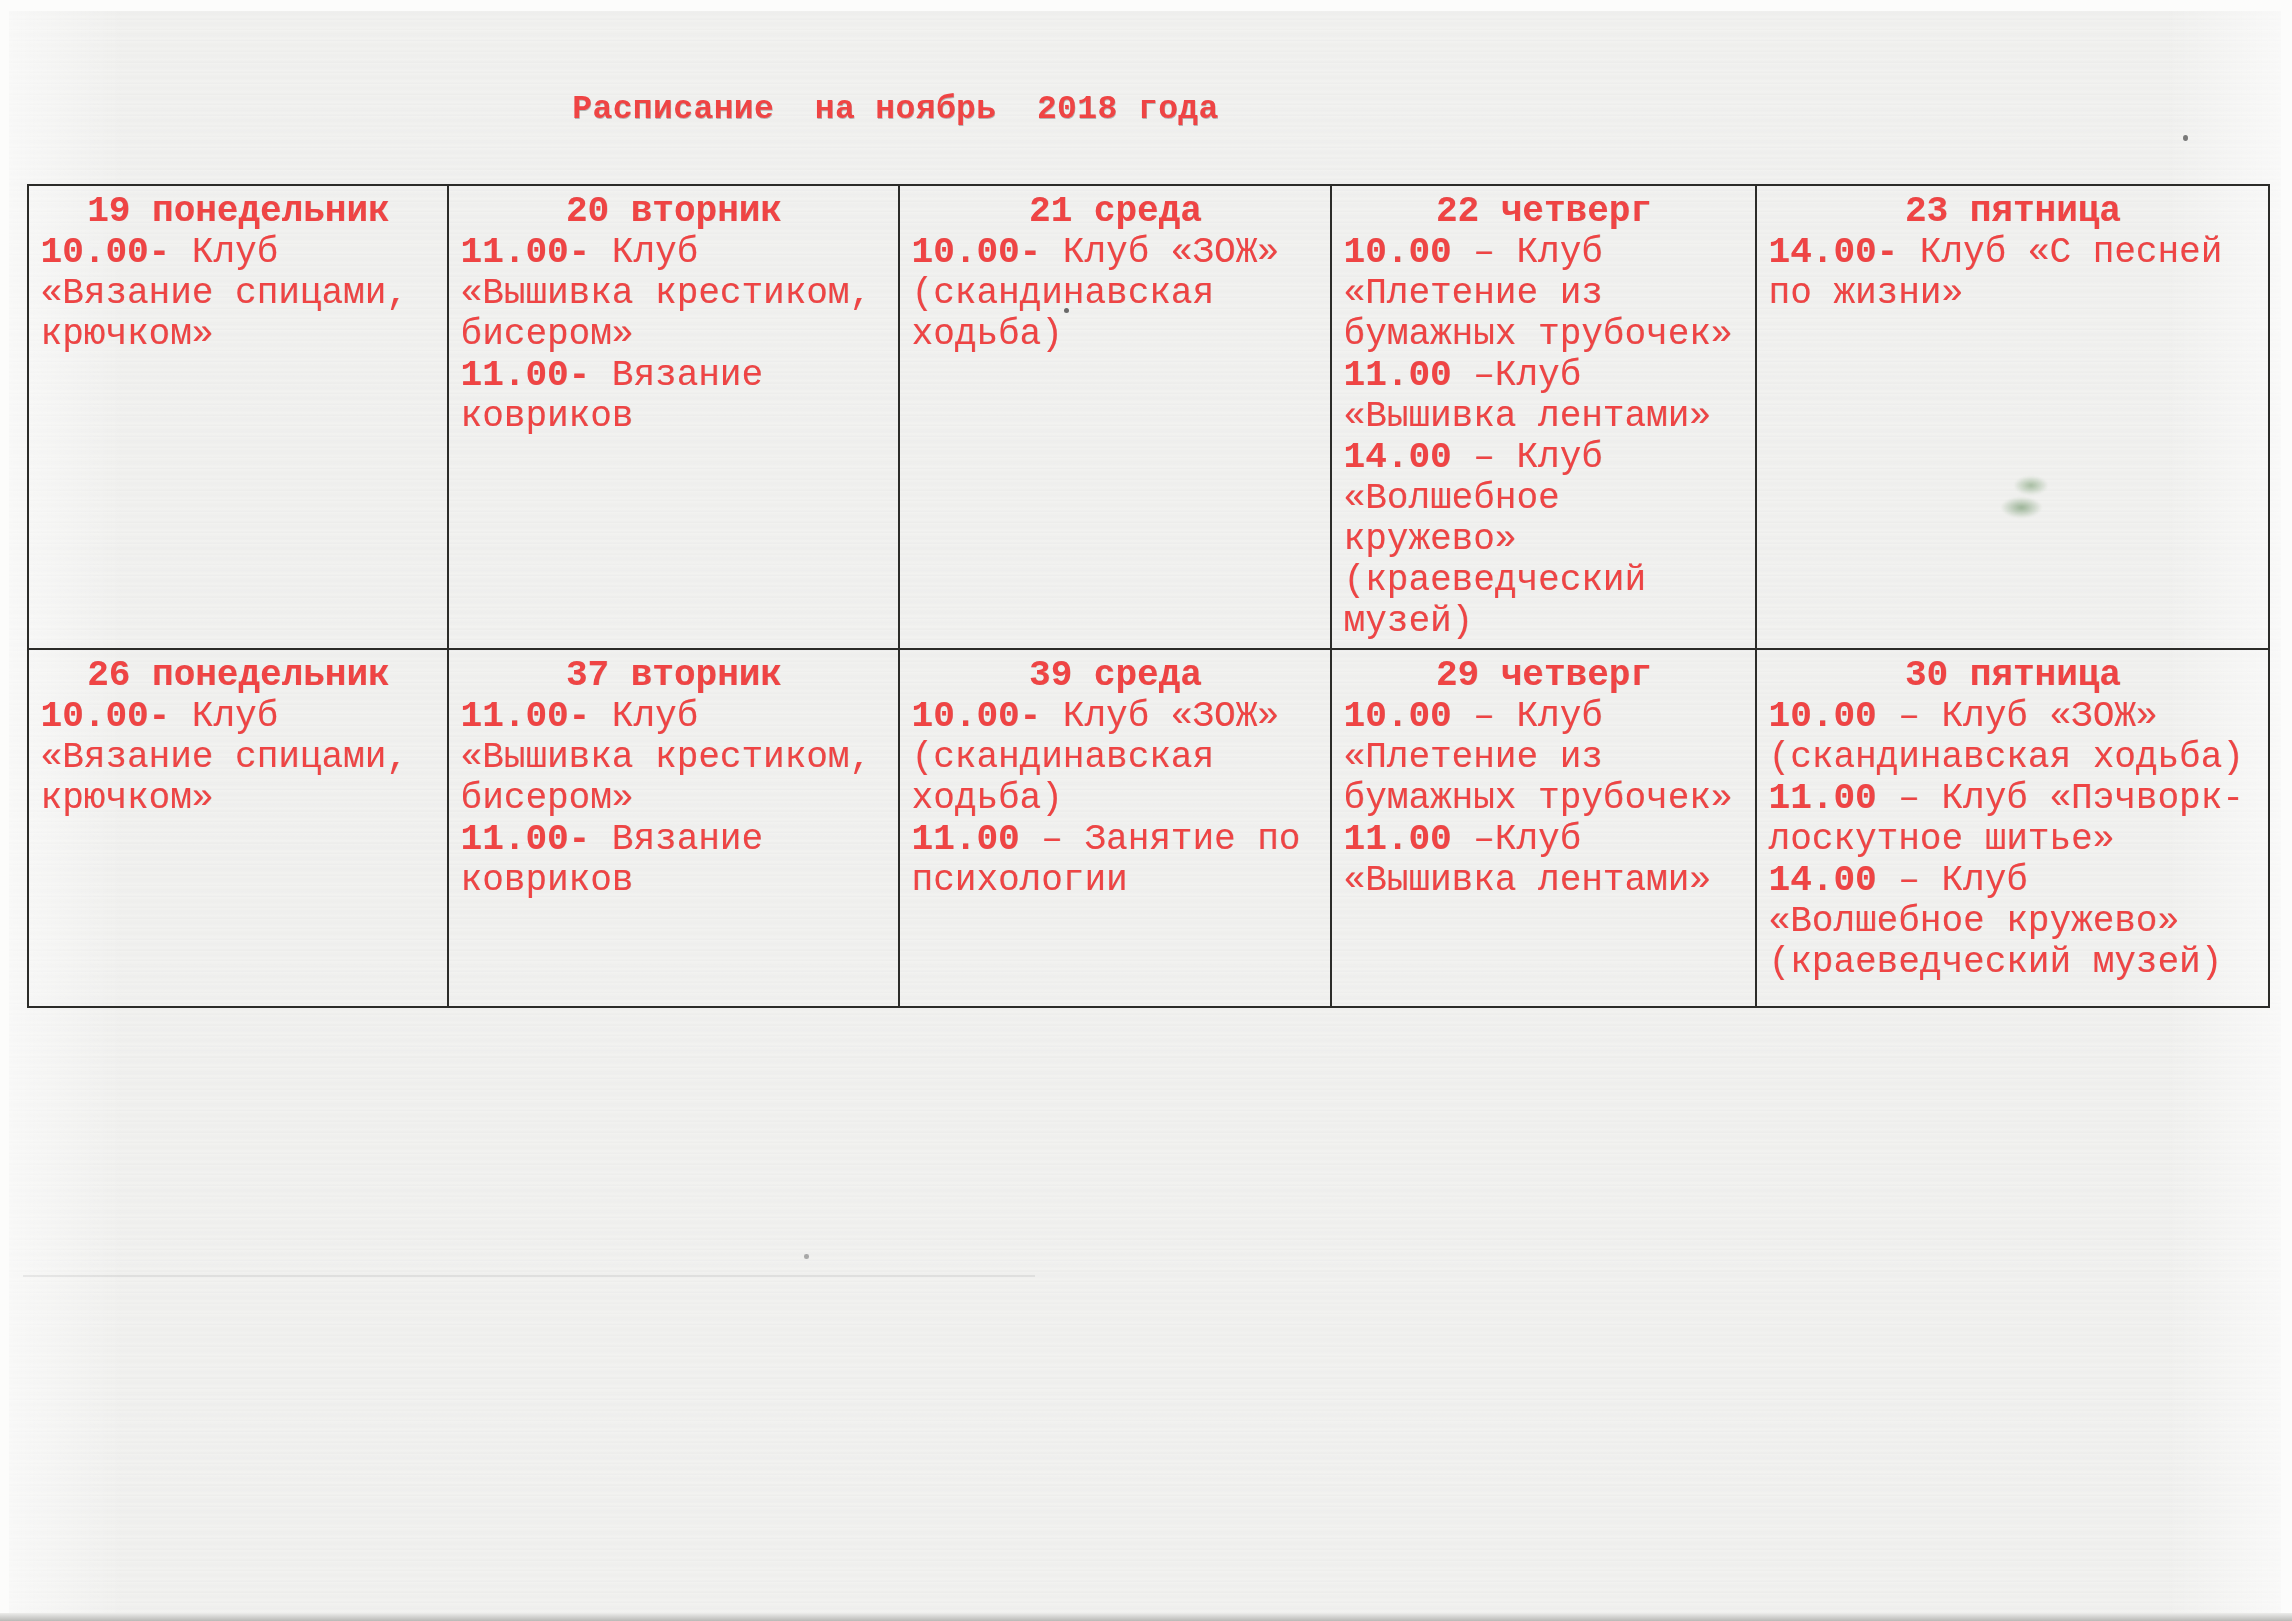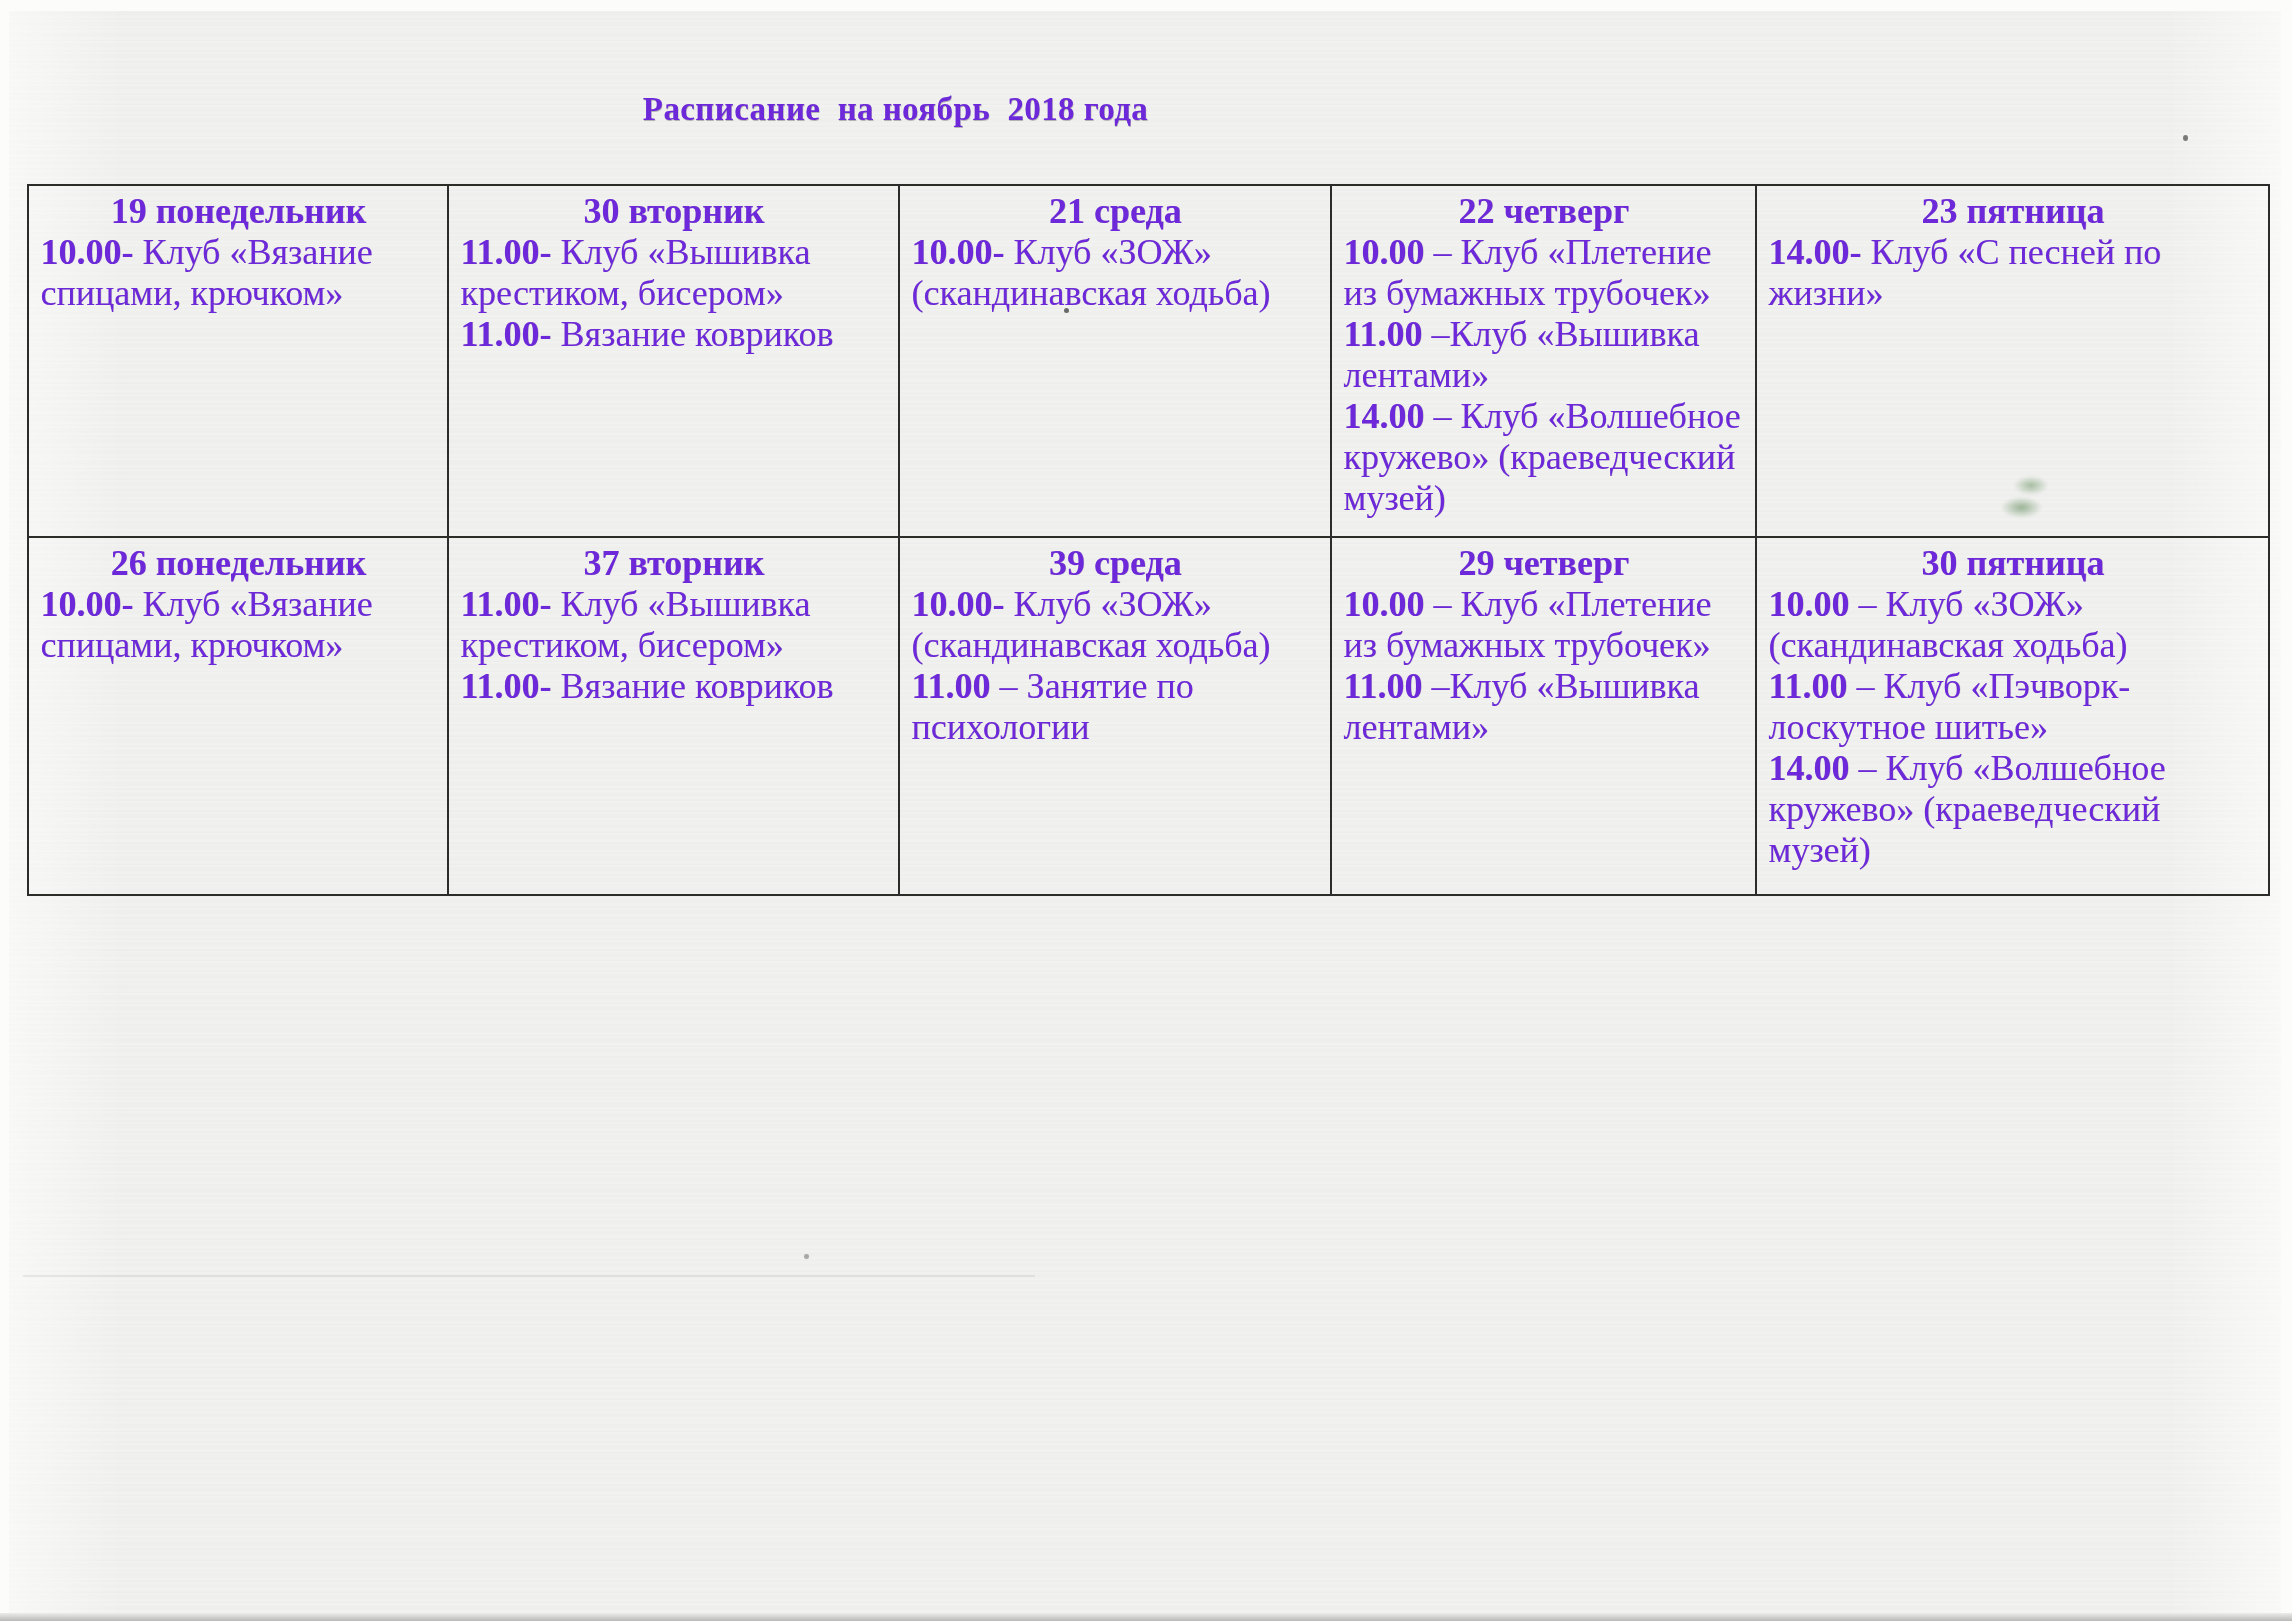--- a/index.html
+++ b/index.html
@@ -1,17 +1,17 @@
 <!DOCTYPE html>
 <html style="font-size:14.3px"><head>
 <meta charset="utf-8">
 <style>
   html,body{margin:0;padding:0;background:#e8e8e8;}
   .page{position:relative;width:2293px;height:1621px;background:#fcfcfb;overflow:hidden;
-        font-family:Liberation Serif, serif;color:#6d28d9;}
+        font-family:Liberation Mono, monospace;color:#ef4444;}
   .paper{position:absolute;left:9px;top:10.7px;right:12.5px;bottom:7.2px;
          background:
           linear-gradient(90deg, rgba(255,255,255,0.55), rgba(0,0,0,0) 5%, rgba(0,0,0,0) 95%, rgba(255,255,255,0.6)),
           repeating-linear-gradient(0deg, rgba(120,120,128,0.045) 0px, rgba(120,120,128,0) 2.7px, rgba(150,150,158,0.045) 6.3px, rgba(120,120,128,0) 10.7px),
           #f2f2f0;}
   .bottom-edge{position:absolute;left:0;right:0;bottom:0;height:8px;
          background:linear-gradient(#ececea,#b9b9b6);}
   .title{position:absolute;top:91px;left:0;width:1791px;text-align:center;
          font-weight:bold;font-size:33px;letter-spacing:0.4px;white-space:pre-wrap;
          text-shadow:0.5px 0.5px 0 rgba(30,30,30,.28);}
@@ -56,21 +56,21 @@
       <col style="width:425px">
       <col style="width:513px">
     </colgroup>
     <tbody>
         <tr class="r1">
       <td>
         <div class="day">19 понедельник</div>
         <div class="line"><span class="b">10.00-</span><span> Клуб «Вязание спицами, крючком»</span></div>
       </td>
       <td>
-        <div class="day">30 вторник</div>
+        <div class="day">20 вторник</div>
         <div class="line"><span class="b">11.00-</span><span> Клуб «Вышивка крестиком, бисером»</span></div>
         <div class="line"><span class="b">11.00-</span><span> Вязание ковриков</span></div>
       </td>
       <td>
         <div class="day">21 среда</div>
         <div class="line"><span class="b">10.00-</span><span> Клуб «ЗОЖ» (скандинавская ходьба)</span></div>
       </td>
       <td>
         <div class="day">22 четверг</div>
         <div class="line"><span class="b">10.00</span><span> – Клуб «Плетение из бумажных трубочек»</span></div>

